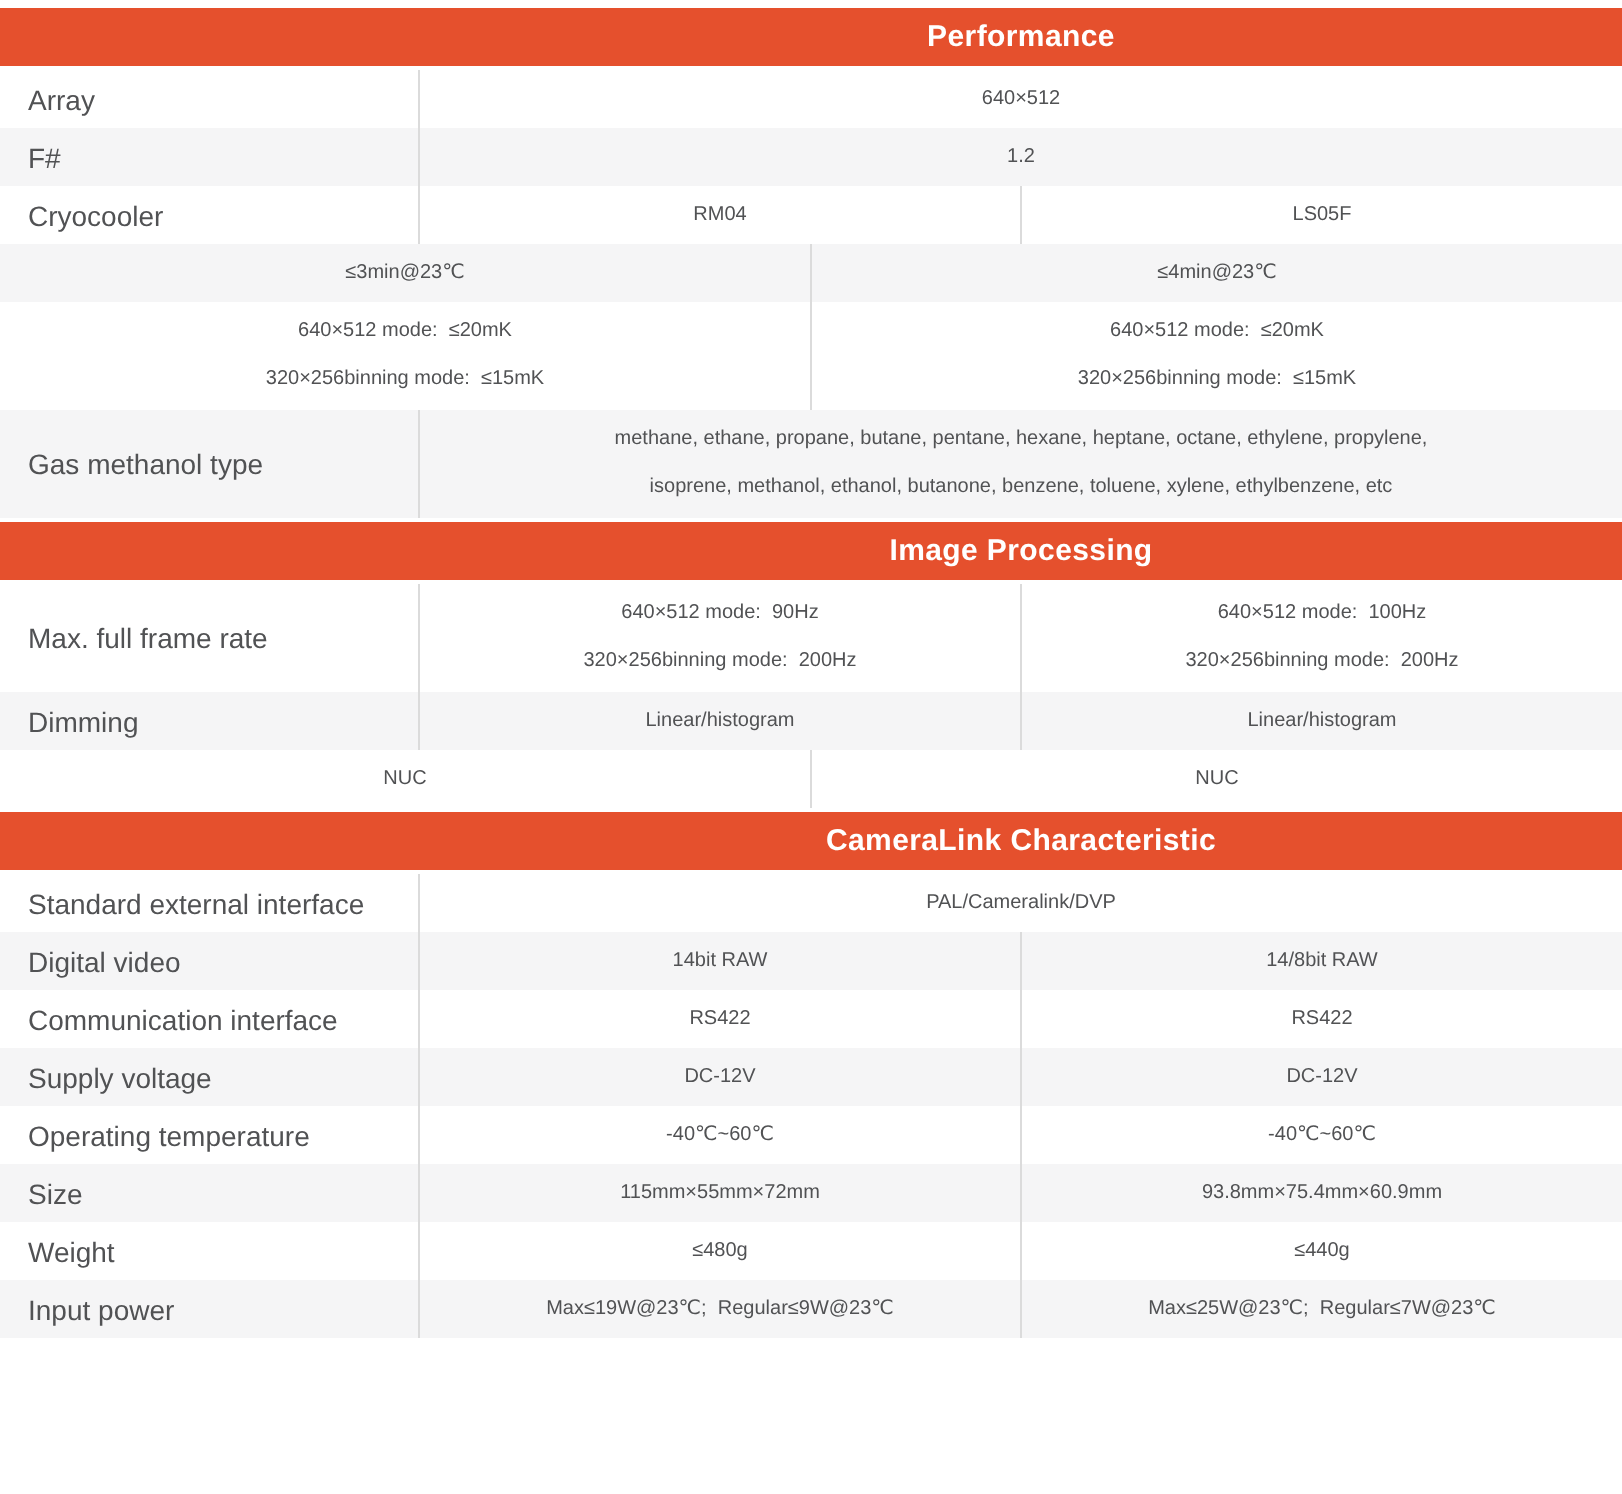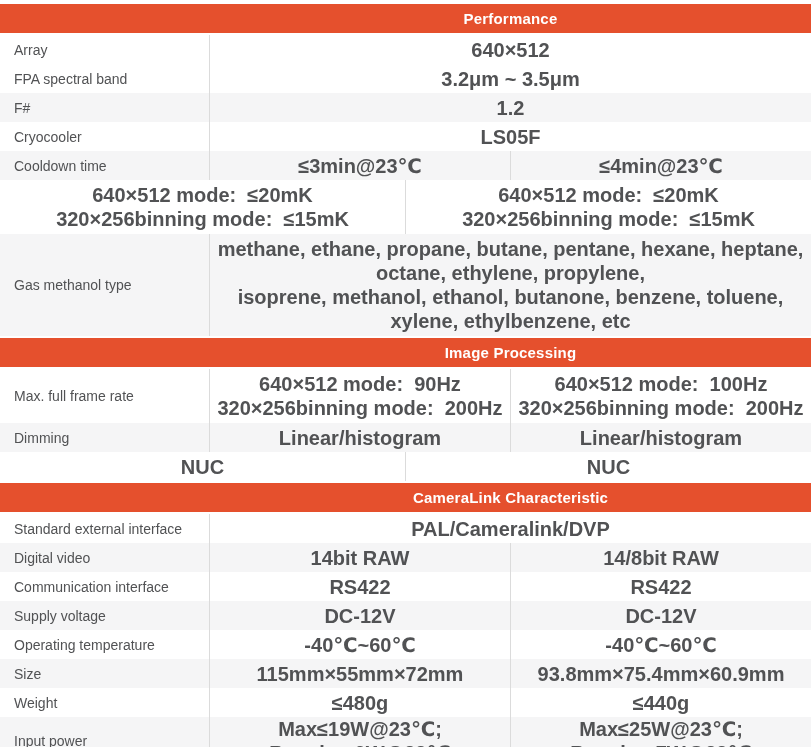--- a/index.html
+++ b/index.html
@@ -44,52 +44,47 @@
     font-size: 14px;
     color: var(--label-text, #515254);
     border-right: 1px solid var(--divider, #DBDBDB);
   }
   .value-cell {
     flex: 1 1 0;
     display: flex;
     align-items: center;
     justify-content: center;
     text-align: center;
-    font-size: 20px;
+    font-size: 10px;
     line-height: 24px;
     color: var(--value-text, #515254);
     white-space: pre-wrap;
-    font-weight: bold;
   }
   .value-cell.first { border-right: 1px solid var(--divider, #DBDBDB); }
   .value-cell.multi { padding: 3px 6px; }
 </style>
 </head>
 <body>
 
 <div class="spec-table" id="spec-table">
     <div class="section-header first">Performance</div>
     <div class="row">
       <div class="label-cell">Array</div>
       <div class="value-cell">640×512</div>
     </div>
-    <div class="row">
-      <div class="label-cell">FPA spectral band</div>
-      <div class="value-cell">3.2μm ~ 3.5μm</div>
-    </div>
     <div class="row alt">
       <div class="label-cell">F#</div>
       <div class="value-cell">1.2</div>
     </div>
     <div class="row">
       <div class="label-cell">Cryocooler</div>
+      <div class="value-cell first">RM04</div>
       <div class="value-cell">LS05F</div>
     </div>
     <div class="row alt">
-      <div class="label-cell">Cooldown time</div>
       <div class="value-cell first">≤3min@23℃</div>
       <div class="value-cell">≤4min@23℃</div>
     </div>
     <div class="row">
       <div class="value-cell first multi">640×512 mode:  ≤20mK
 320×256binning mode:  ≤15mK</div>
       <div class="value-cell multi">640×512 mode:  ≤20mK
 320×256binning mode:  ≤15mK</div>
     </div>
     <div class="row alt">

